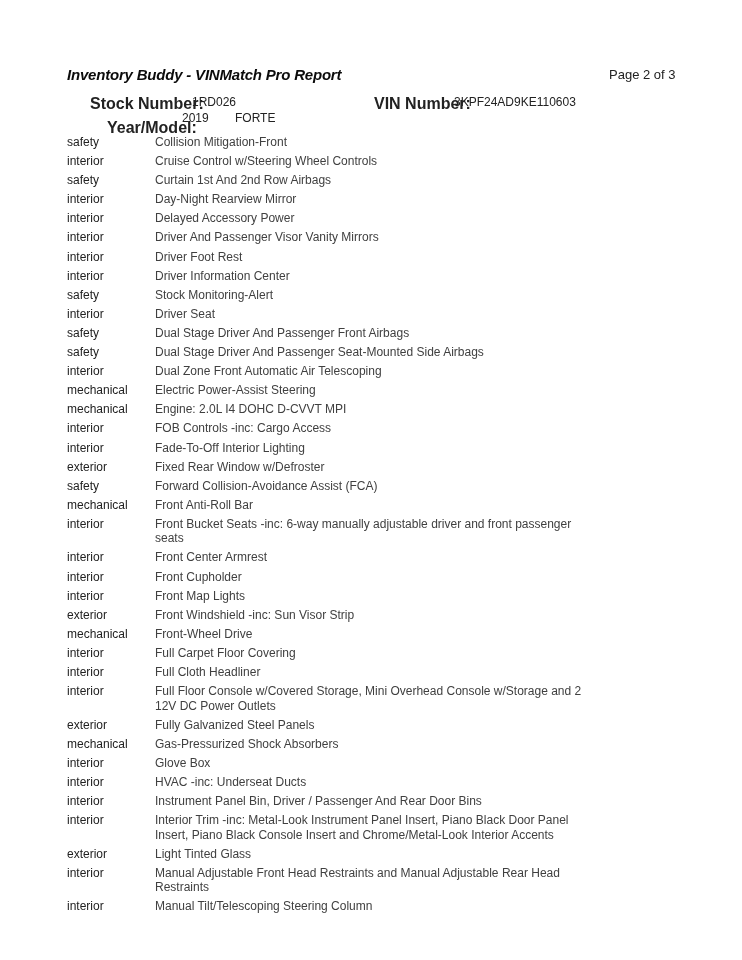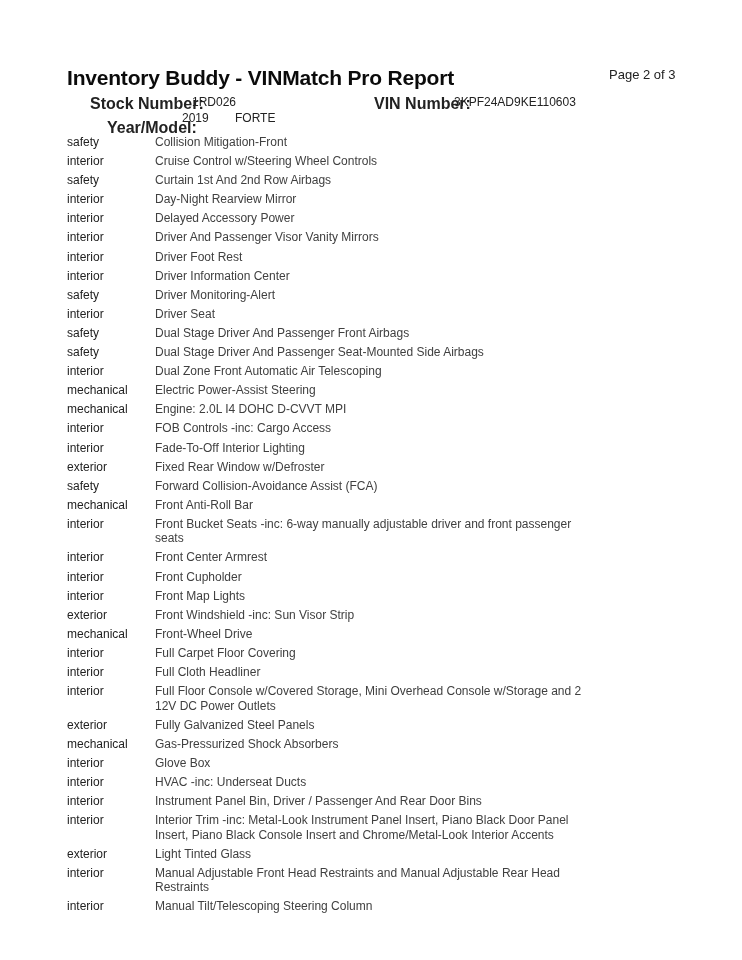--- a/index.html
+++ b/index.html
@@ -3,22 +3,23 @@
   <meta charset="utf-8">
   <style>
     html, body { margin: 0; padding: 0; background: #ffffff; }
     body {
       width: 742px; height: 960px; position: relative; overflow: hidden;
       font-family: "Liberation Sans", sans-serif; color: #111111;
     }
     .title {
       position: absolute; left: 67px; top: 66px;
       font-family: "Liberation Sans", sans-serif;
-      font-size: 21px; font-weight: bold; letter-spacing: -0.2px;
+      font-size: 15px; font-weight: bold; letter-spacing: -0.2px;
       color: #0b0b0b;
+      font-style: italic;
     }
     .page-num {
       position: absolute; left: 609px; top: 67px; font-size: 13px; color: #222;
     }
     .meta-label { position: absolute; font-size: 16px; font-weight: bold; color: #222; }
     .meta-value { position: absolute; font-size: 12px; color: #222; }
     .rows { position: absolute; left: 0; top: 133px; width: 588px; }
     .row {
       position: relative; display: flex; font-size: 12px; line-height: 14.5px;
       padding: 2px 0 2.6px 0;
@@ -68,21 +69,21 @@
     <div class="row">
       <div class="cat">interior</div>
       <div class="desc">Driver Foot Rest</div>
     </div>
     <div class="row">
       <div class="cat">interior</div>
       <div class="desc">Driver Information Center</div>
     </div>
     <div class="row">
       <div class="cat">safety</div>
-      <div class="desc">Driver Monitoring-Alert</div>
+      <div class="desc">Stock Monitoring-Alert</div>
     </div>
     <div class="row">
       <div class="cat">interior</div>
       <div class="desc">Driver Seat</div>
     </div>
     <div class="row">
       <div class="cat">safety</div>
       <div class="desc">Dual Stage Driver And Passenger Front Airbags</div>
     </div>
     <div class="row">

